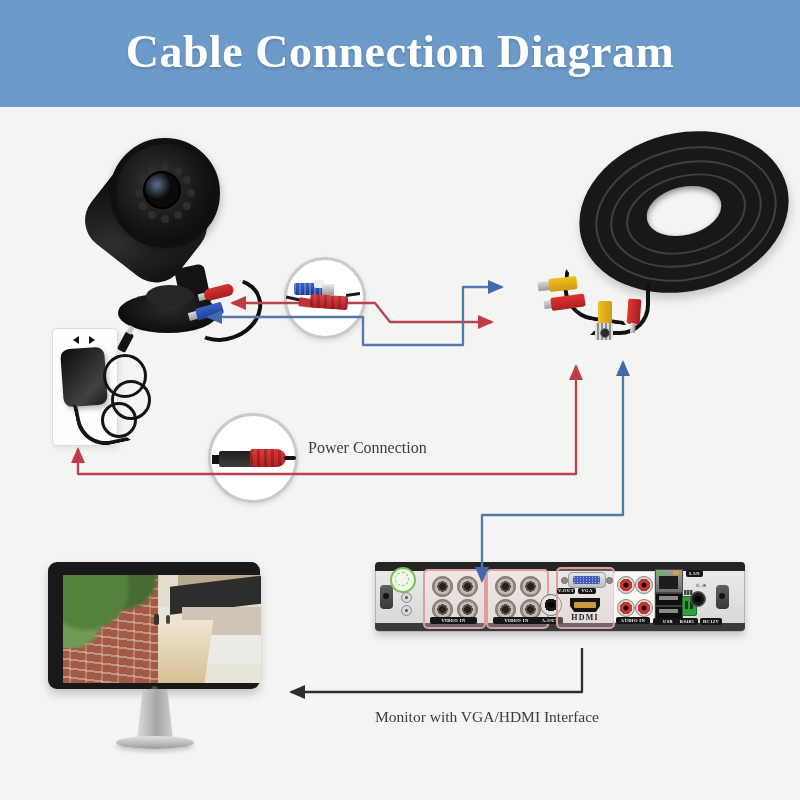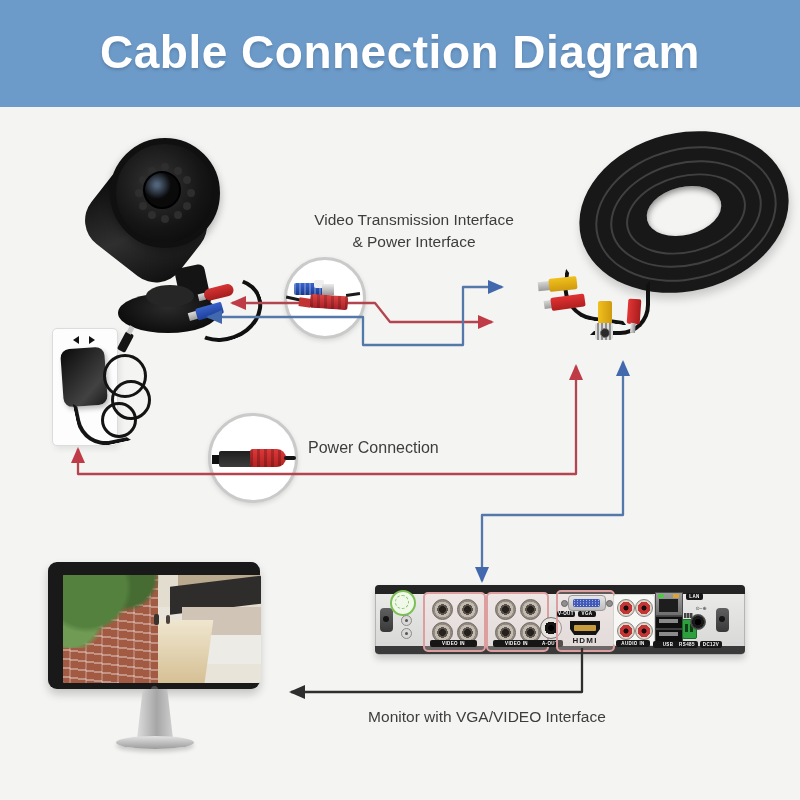--- a/index.html
+++ b/index.html
@@ -1,17 +1,17 @@
 <!DOCTYPE html>
 <html><head>
 <meta charset="utf-8">
 <style>
   html,body{margin:0;padding:0;background:#fff;}
   .stage{position:relative;width:800px;height:800px;overflow:hidden;background:#f4f4f2;
-         font-family:Liberation Sans, sans-serif;}
+         font-family:Liberation Serif, serif;}
   
   .hdr{position:absolute;left:0;top:0;width:800px;height:107px;background:#6d9bc9;}
   .hdr h1{margin:0;width:100%;text-align:center;line-height:104px;font-size:46px;font-weight:bold;
           color:#fff;letter-spacing:.5px;text-shadow:0 2px 3px rgba(40,60,90,.28);}
   
   .abs{position:absolute;}
   .lbl{position:absolute;color:#3d3d3d;font-size:15.5px;z-index:4;}
   .ctr{text-align:center;}
   
   .camera{left:60px;top:128px;width:230px;height:215px;}
@@ -124,21 +124,21 @@
       radial-gradient(circle at 62% 18%,#466b33 0 28%,rgba(0,0,0,0) 34%),
       radial-gradient(circle at 16% 66%,#6f9b55 0 24%,rgba(0,0,0,0) 30%);}
   .sc-fig1{left:46%;top:36%;width:5px;height:11px;background:#39332e;border-radius:2px;}
   .sc-fig2{left:52%;top:37%;width:4px;height:9px;background:#4a423a;border-radius:2px;}
   .mon-logo{left:103px;top:124px;width:7px;height:7px;border-radius:50%;background:#4a4a4a;}
   .mon-neck{left:97px;top:134px;width:36px;height:50px;background:linear-gradient(90deg,#dcdcdc,#a6a6a6 55%,#cfcfcf);
             clip-path:polygon(16% 0,84% 0,100% 100%,0 100%);}
   .mon-base{left:76px;top:181px;width:78px;height:13px;border-radius:50%;
             background:linear-gradient(#e3e3e3,#9c9c9c);box-shadow:0 3px 4px rgba(0,0,0,.18);}
   
-  .dvr{left:373px;top:583px;width:372px;height:80px;}
+  .dvr{left:373px;top:560px;width:372px;height:80px;}
   .dvr-body{left:2px;top:2px;width:368px;height:68px;border:1px solid #b5b5b3;border-radius:4px;
             background:linear-gradient(180deg,#ececea,#d6d6d4);box-shadow:0 4px 7px rgba(0,0,0,.18);}
   .dvr-top{left:2px;top:2px;width:370px;height:9px;background:#242424;border-radius:4px 4px 0 0;}
   .dvr-bot{left:2px;top:63px;width:370px;height:8px;background:#3a3a3a;border-radius:0 0 4px 4px;}
   .bracket{width:13px;height:24px;background:linear-gradient(#606060,#383838);border-radius:4px;}
   .bracket::after{content:"";position:absolute;left:3px;top:8px;width:6px;height:6px;border-radius:50%;background:#141414;}
   .brL{left:7px;top:25px;} .brR{left:343px;top:25px;}
   .sticker{left:17px;top:7px;width:22px;height:22px;border-radius:50%;border:2px solid #7cbf52;background:#f0f8ea;}
   .sticker::after{content:"";position:absolute;left:3px;top:3px;width:12px;height:12px;border-radius:50%;border:1px dashed #8cc567;}
   .dscrew{width:9px;height:9px;border-radius:50%;background:#d8d8d6;border:1px solid #8a8a8a;}
@@ -253,26 +253,22 @@
     <div class="abs aloop lp1"></div>
     <div class="abs aloop lp2"></div>
     <div class="abs aloop lp3"></div>
     <div class="abs aplug"></div>
     <div class="abs aplugtip"></div>
   </div>
 
   <div class="abs inset inset1"></div>
   <div class="abs inset inset2"></div>
 
-  <div class="lbl ctr" style="left:289px;top:209px;width:250px;line-height:22px;">
-    <div>Video Transmission Interface</div>
-    <div>&amp; Power Interface</div>
-  </div>
   <div class="lbl" style="left:308px;top:439px;font-size:16px;">Power Connection</div>
-  <div class="lbl ctr" style="left:327px;top:708px;width:320px;">Monitor with VGA/VIDEO Interface</div>
+  <div class="lbl ctr" style="left:327px;top:708px;width:320px;">Monitor with VGA/HDMI Interface</div>
 
   <div class="abs monitor">
     <div class="abs bezel">
       <div class="abs screen">
         <div class="abs sc-sky"></div>
         <div class="abs sc-bld"></div>
         <div class="abs sc-awn"></div>
         <div class="abs sc-stall"></div>
         <div class="abs sc-table"></div>
         <div class="abs sc-path"></div>

